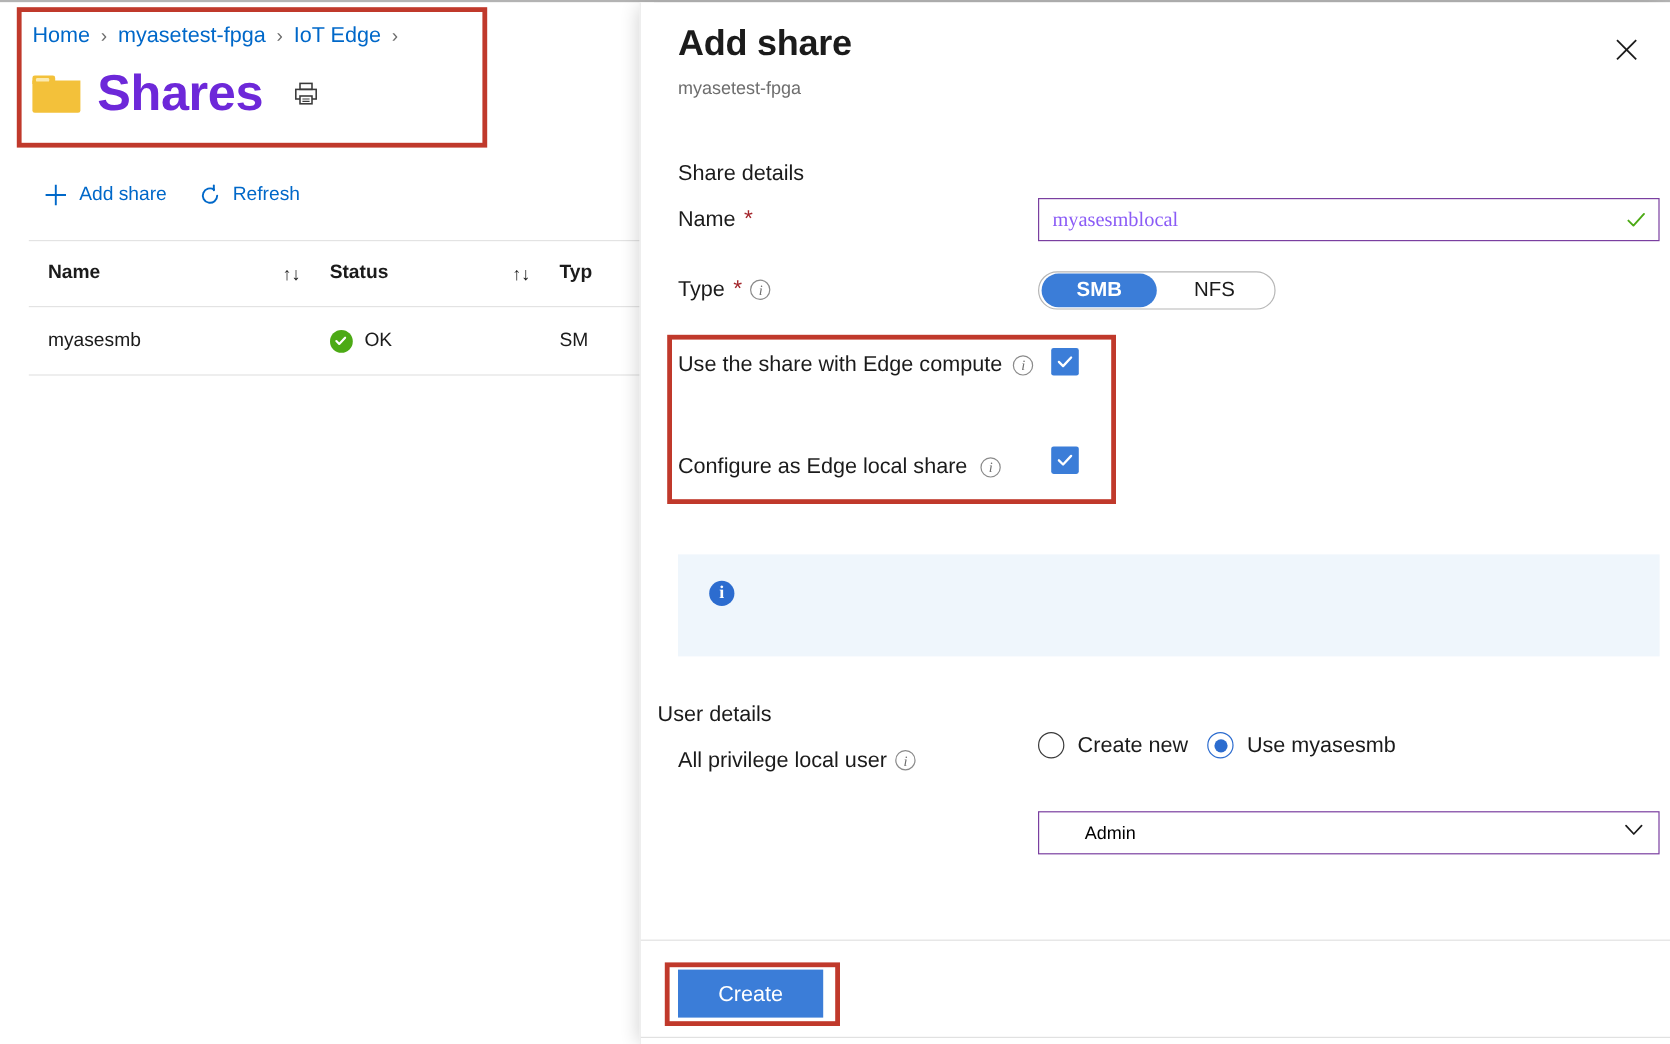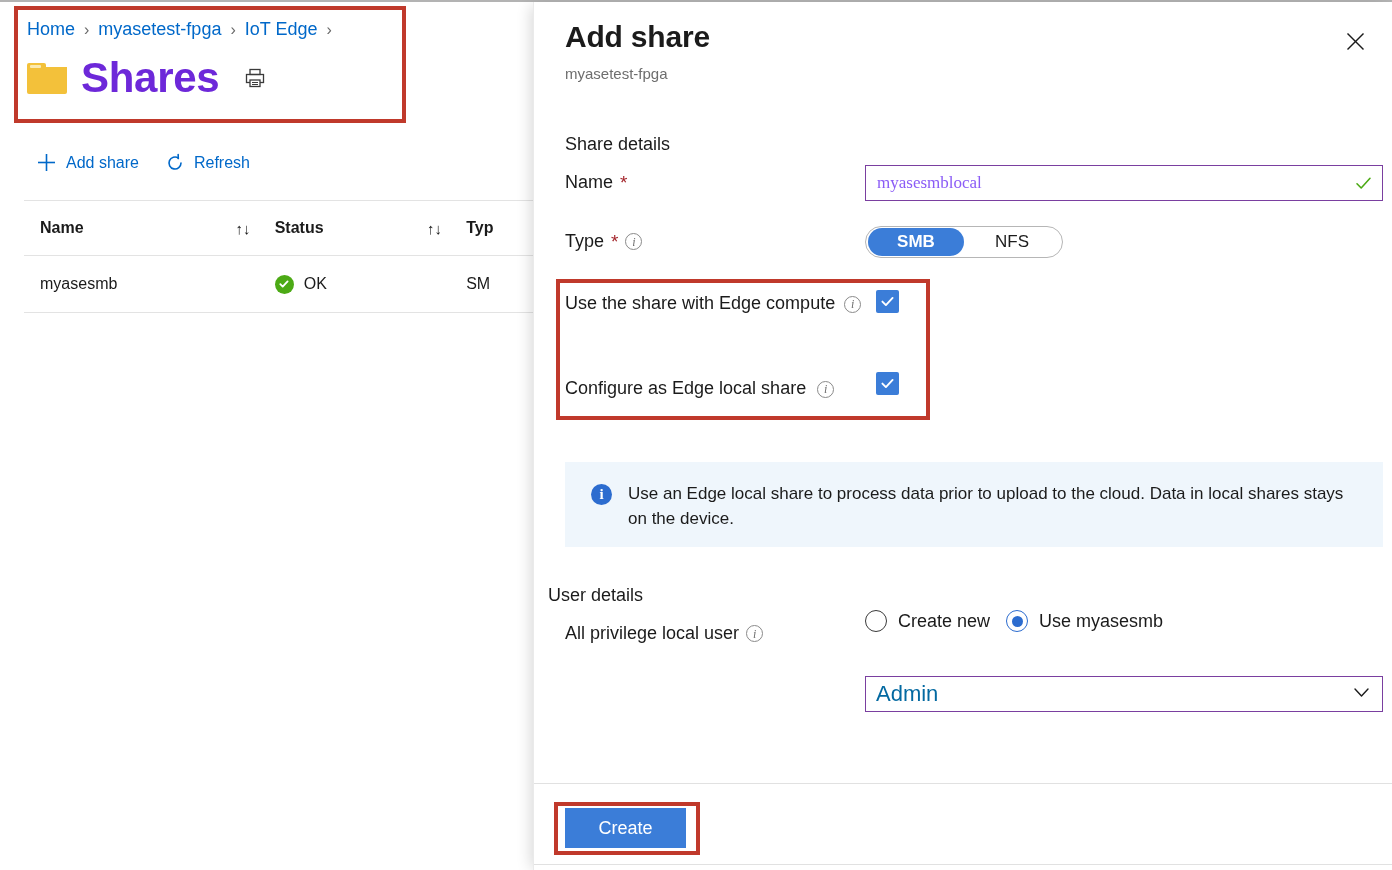--- a/index.html
+++ b/index.html
@@ -337,21 +337,21 @@
     position: absolute;
     left: 331px; top: 674px;
     width: 518px; height: 36px;
     border: 1px solid #7a3fa0;
     background: #ffffff;
     display: flex;
     align-items: center;
     padding: 0 10px;
     cursor: pointer;
   }
-  .user-select .val { font-size: 22px; color: #0369a1; flex: 1; }
+  .user-select .val { font-size: 15px; color: #000000; flex: 1; margin-left: 28px; }
 
   
   .footer-sep {
     position: absolute;
     left: 0; top: 781px;
     width: 859px; height: 1px;
     background: #e1e1e1;
   }
   .create-btn {
     position: absolute;
@@ -519,21 +519,20 @@
       </span>
       <span class="cb" style="position:absolute; left:311px; top:-3px;">
         <svg width="15" height="15" viewBox="0 0 15 15">
           <path d="M2.4 7.6 L5.9 11.1 L12.6 3.9" fill="none" stroke="#ffffff" stroke-width="1.9" stroke-linecap="round" stroke-linejoin="round"></path>
         </svg>
       </span>
     </div>
 
     <div class="banner">
       <span class="ibadge">i</span>
-      <span class="btxt">Use an Edge local share to process data prior to upload to the cloud. Data in local shares stays on the device.</span>
     </div>
 
     <div class="section-label" style="left:14px; top:583px;">User details</div>
 
     <div class="field-label" style="left:31px; top:621px;">
       <span>All privilege local user</span>
       <span class="info-i">i</span>
     </div>
 
     <div class="radio-group">

